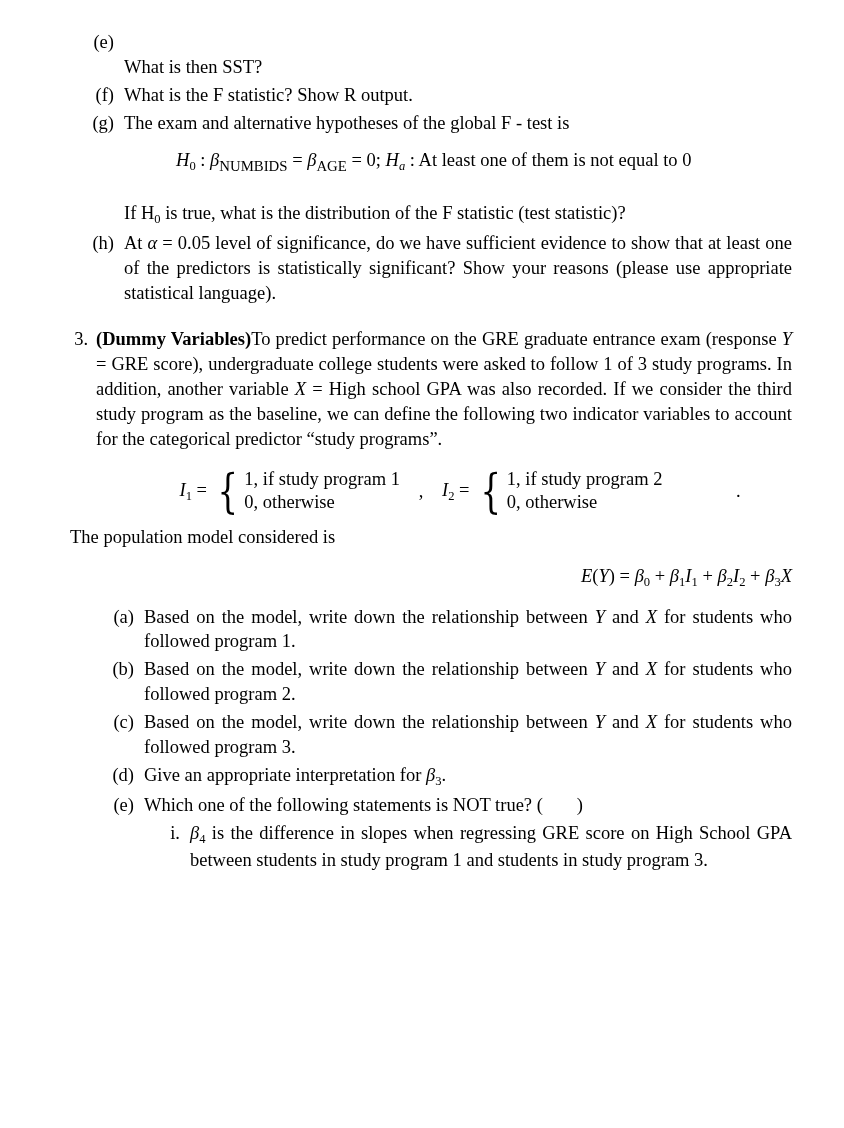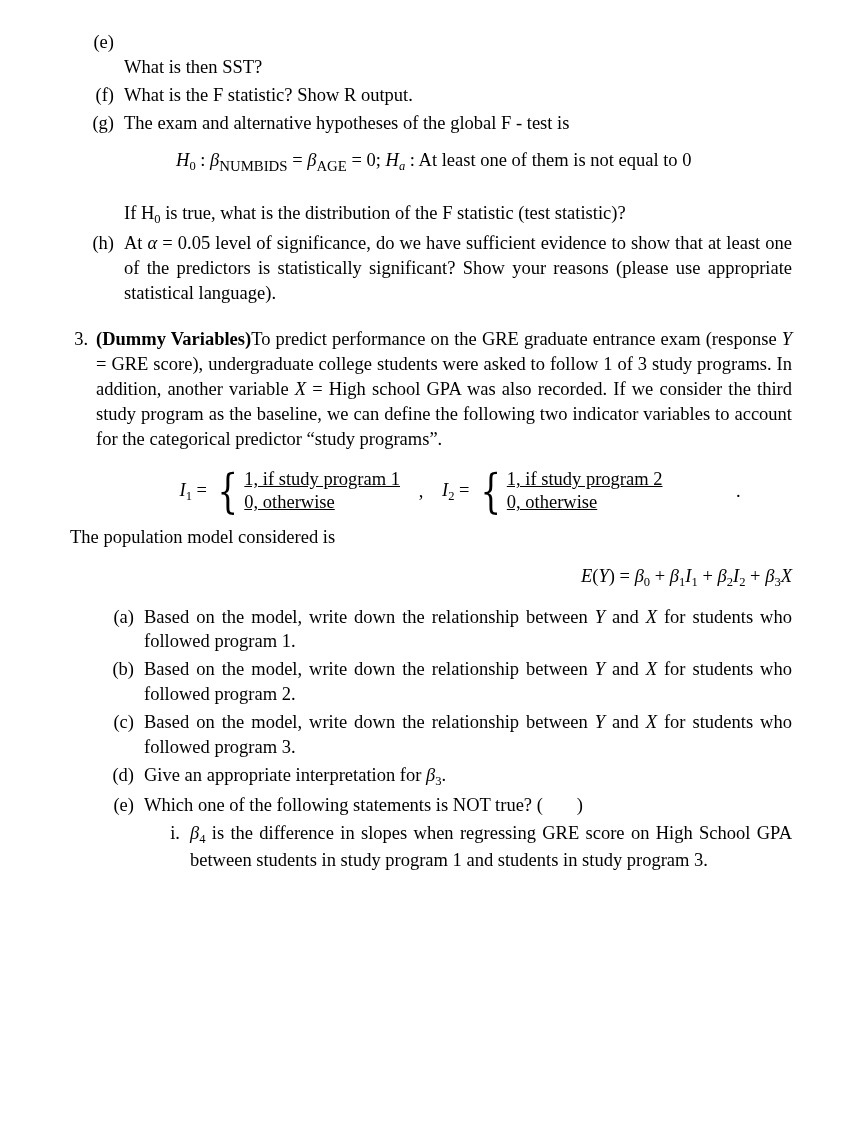--- a/index.html
+++ b/index.html
@@ -91,21 +91,21 @@
   }
   .piece .lhs { margin-right: 6px; white-space: nowrap; }
   .brace {
     font-size: 46px;
     line-height: 0.85;
     font-family: "DejaVu Serif", serif;
     transform: scaleX(0.7);
     display: inline-block;
     margin-right: 2px;
   }
-  .cases { display: inline-block; text-decoration: underline; }
+  .cases { display: inline-block; }
   .cases div { line-height: 1.25; white-space: nowrap; }
   .comma-gap { display: inline-block; width: 42px; text-align: center; }
   .period-gap { display: inline-block; width: 78px; text-align: right; }
   .blankparen { display: inline-block; width: 34px; }
   .para { text-align: justify; }
 </style>
 </head>
 <body>
 
 <div class="page">

